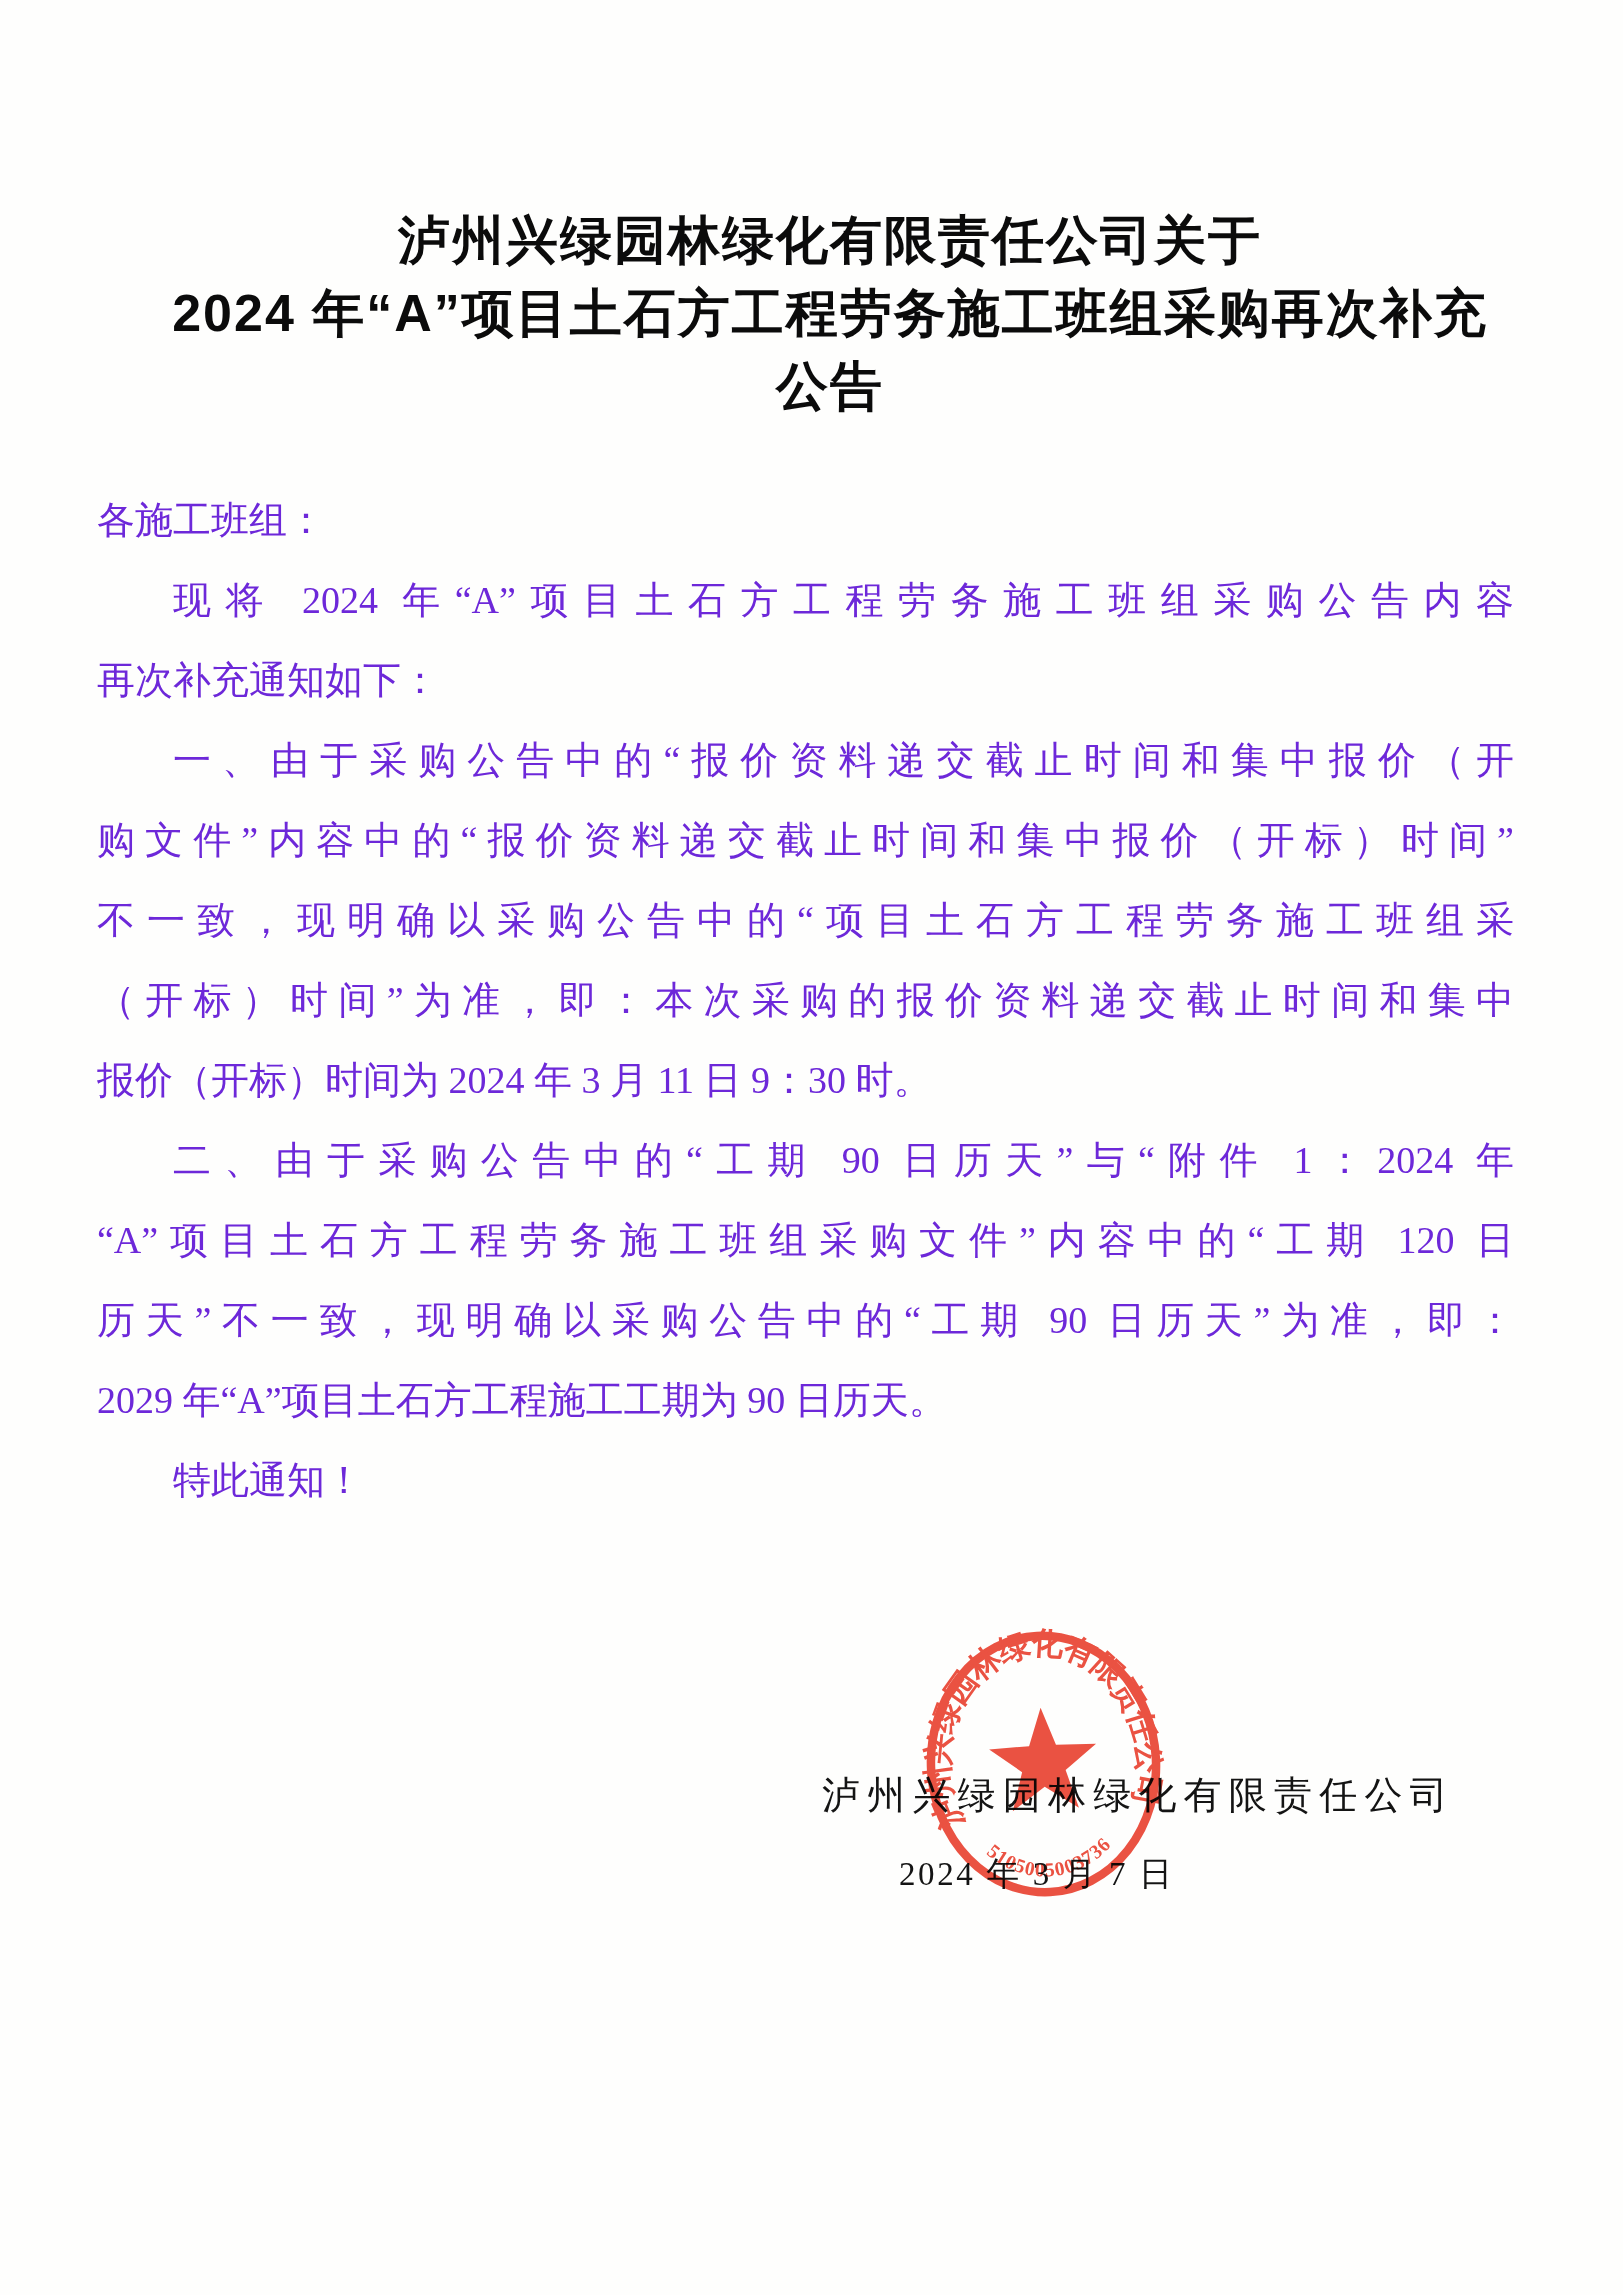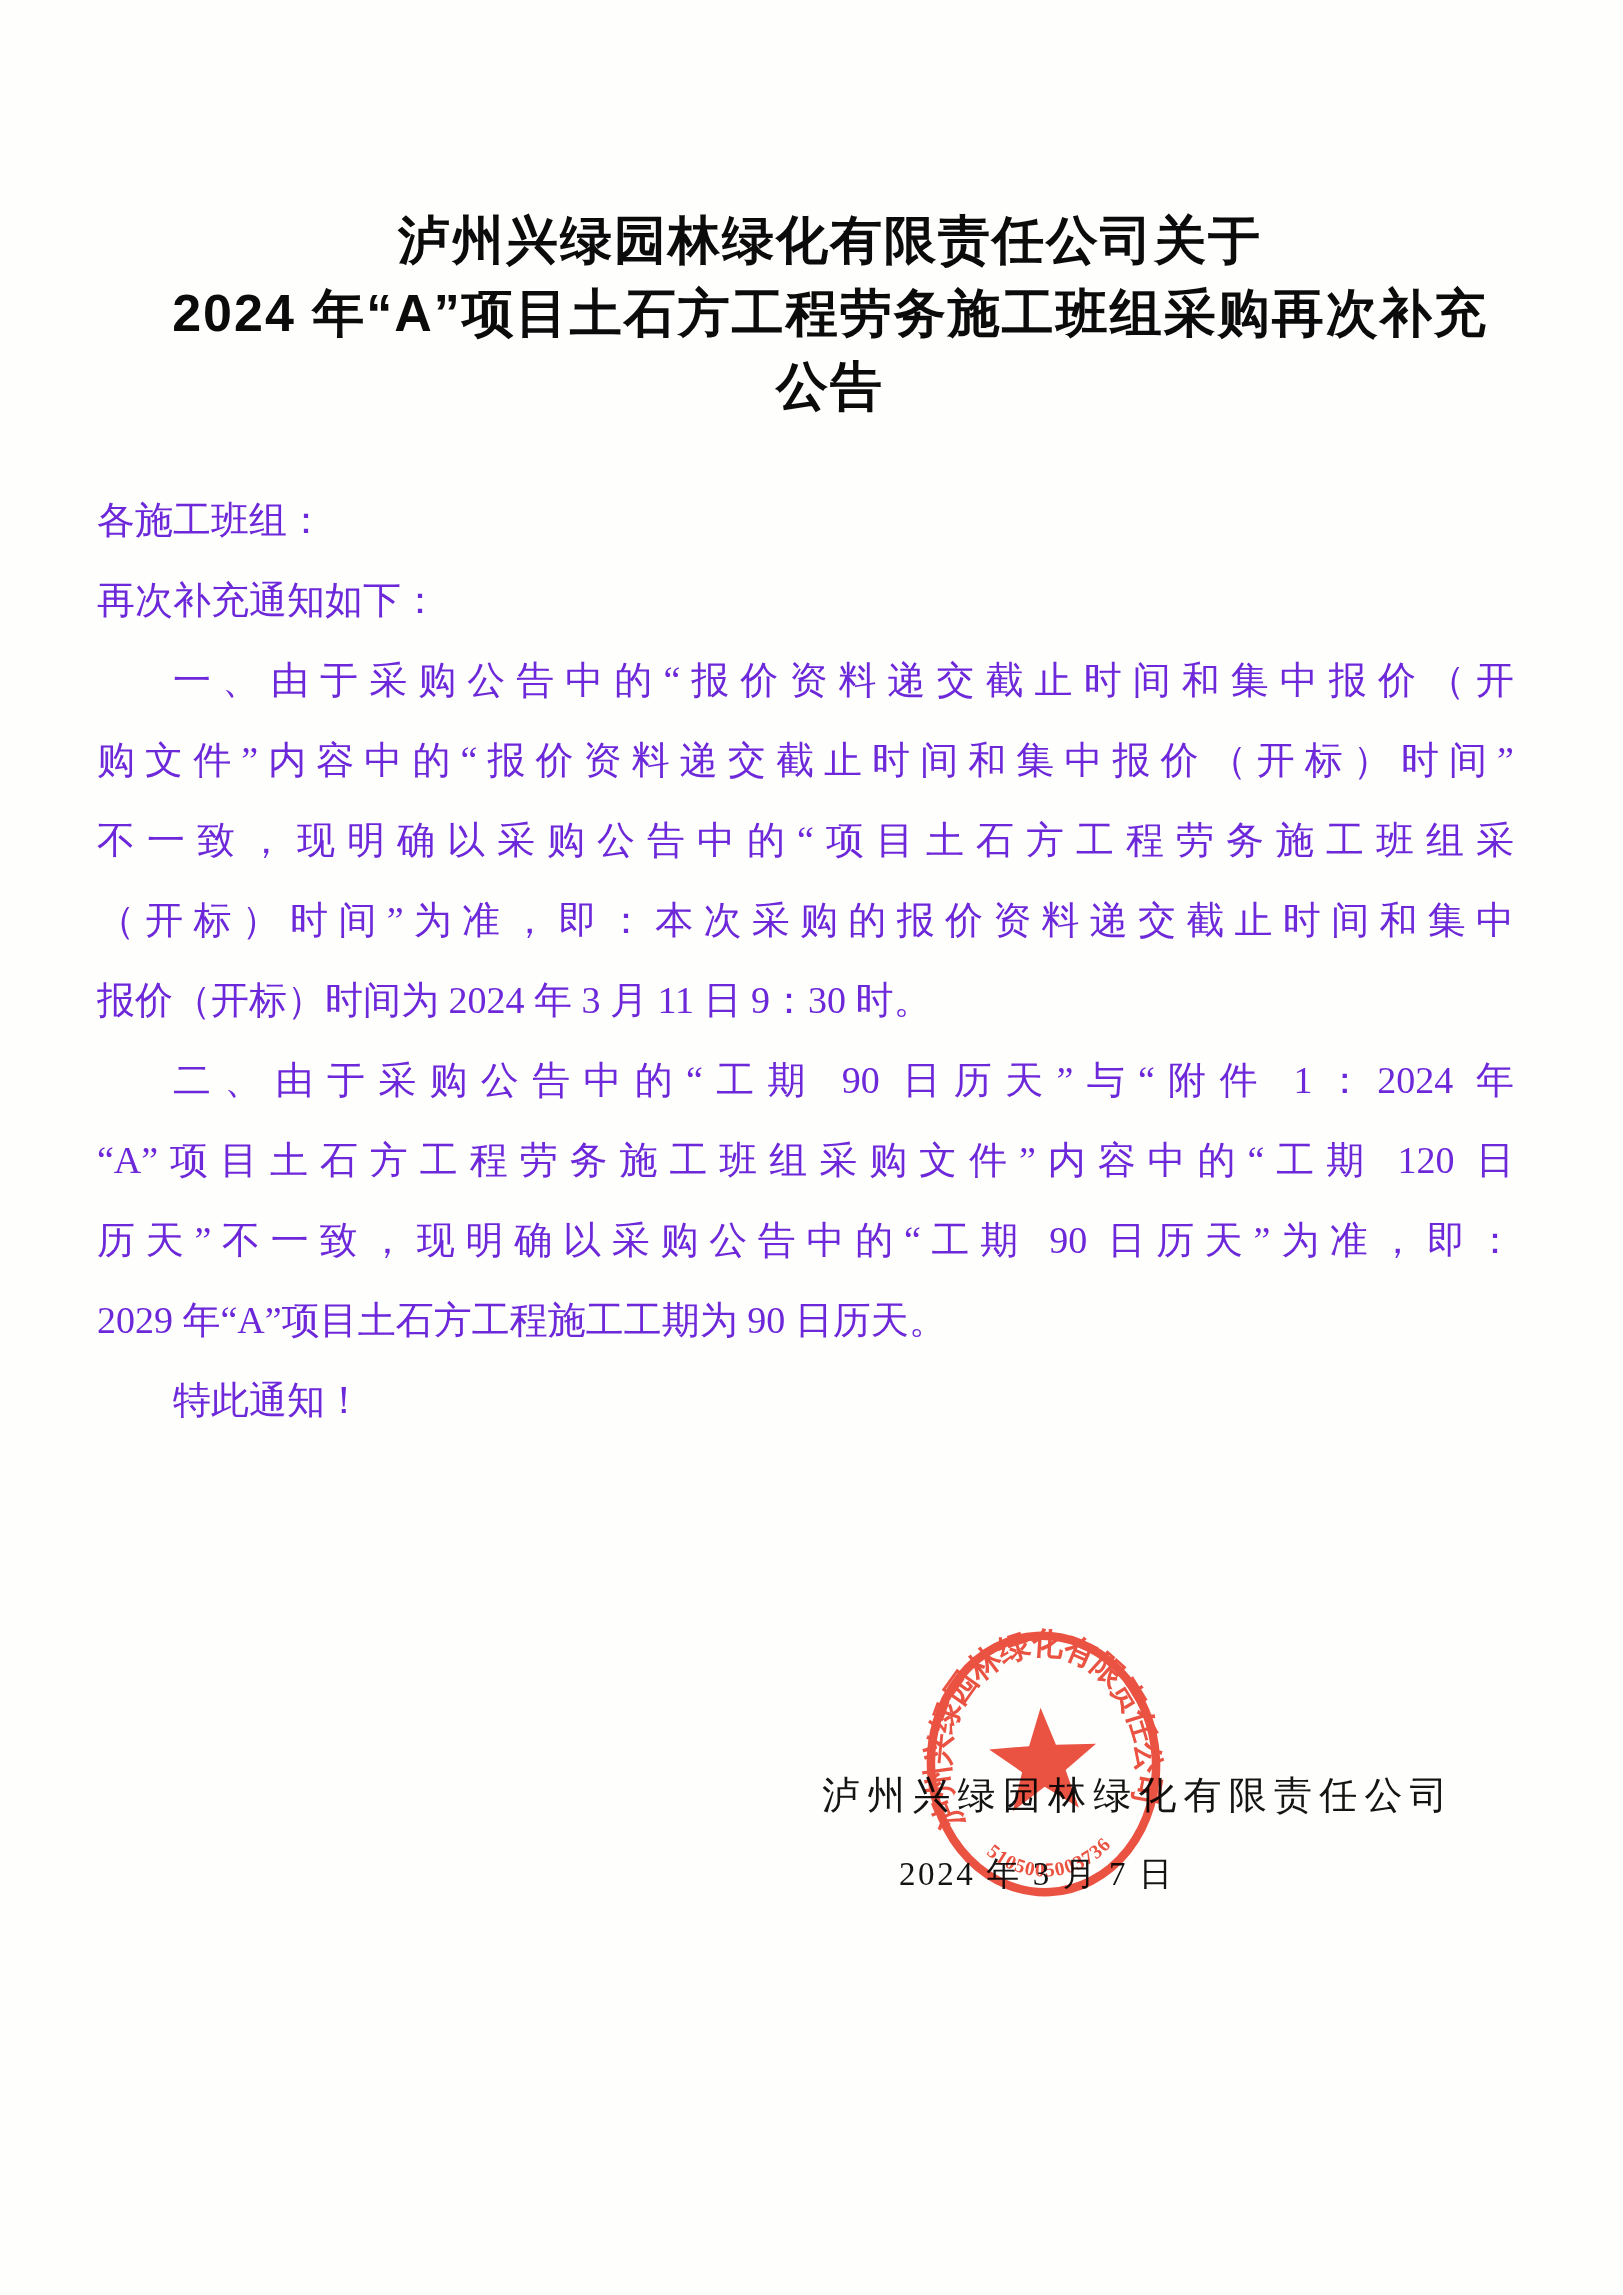--- a/index.html
+++ b/index.html
@@ -48,20 +48,21 @@
 <div class="page">
 
   <div class="title-block">
     <div class="title-line">泸州兴绿园林绿化有限责任公司关于</div>
     <div class="title-line">2024 年“A”项目土石方工程劳务施工班组采购再次补充</div>
     <div class="title-line">公告</div>
   </div>
 
   <div class="body-block">
     <div class="bl">各施工班组：</div>
+    <div class="bl ind str">现将 2024 年“A”项目土石方工程劳务施工班组采购公告内容</div>
     <div class="bl">再次补充通知如下：</div>
     <div class="bl ind str">一、由于采购公告中的“报价资料递交截止时间和集中报价（开</div>
     <div class="bl str">购文件”内容中的“报价资料递交截止时间和集中报价（开标）时间”</div>
     <div class="bl str">不一致，现明确以采购公告中的“项目土石方工程劳务施工班组采</div>
     <div class="bl str">（开标）时间”为准，即：本次采购的报价资料递交截止时间和集中</div>
     <div class="bl">报价（开标）时间为 2024 年 3 月 11 日 9：30 时。</div>
     <div class="bl ind str">二、由于采购公告中的“工期 90 日历天”与“附件 1：2024 年</div>
     <div class="bl str">“A”项目土石方工程劳务施工班组采购文件”内容中的“工期 120 日</div>
     <div class="bl str">历天”不一致，现明确以采购公告中的“工期 90 日历天”为准，即：</div>
     <div class="bl">2029 年“A”项目土石方工程施工工期为 90 日历天。</div>

